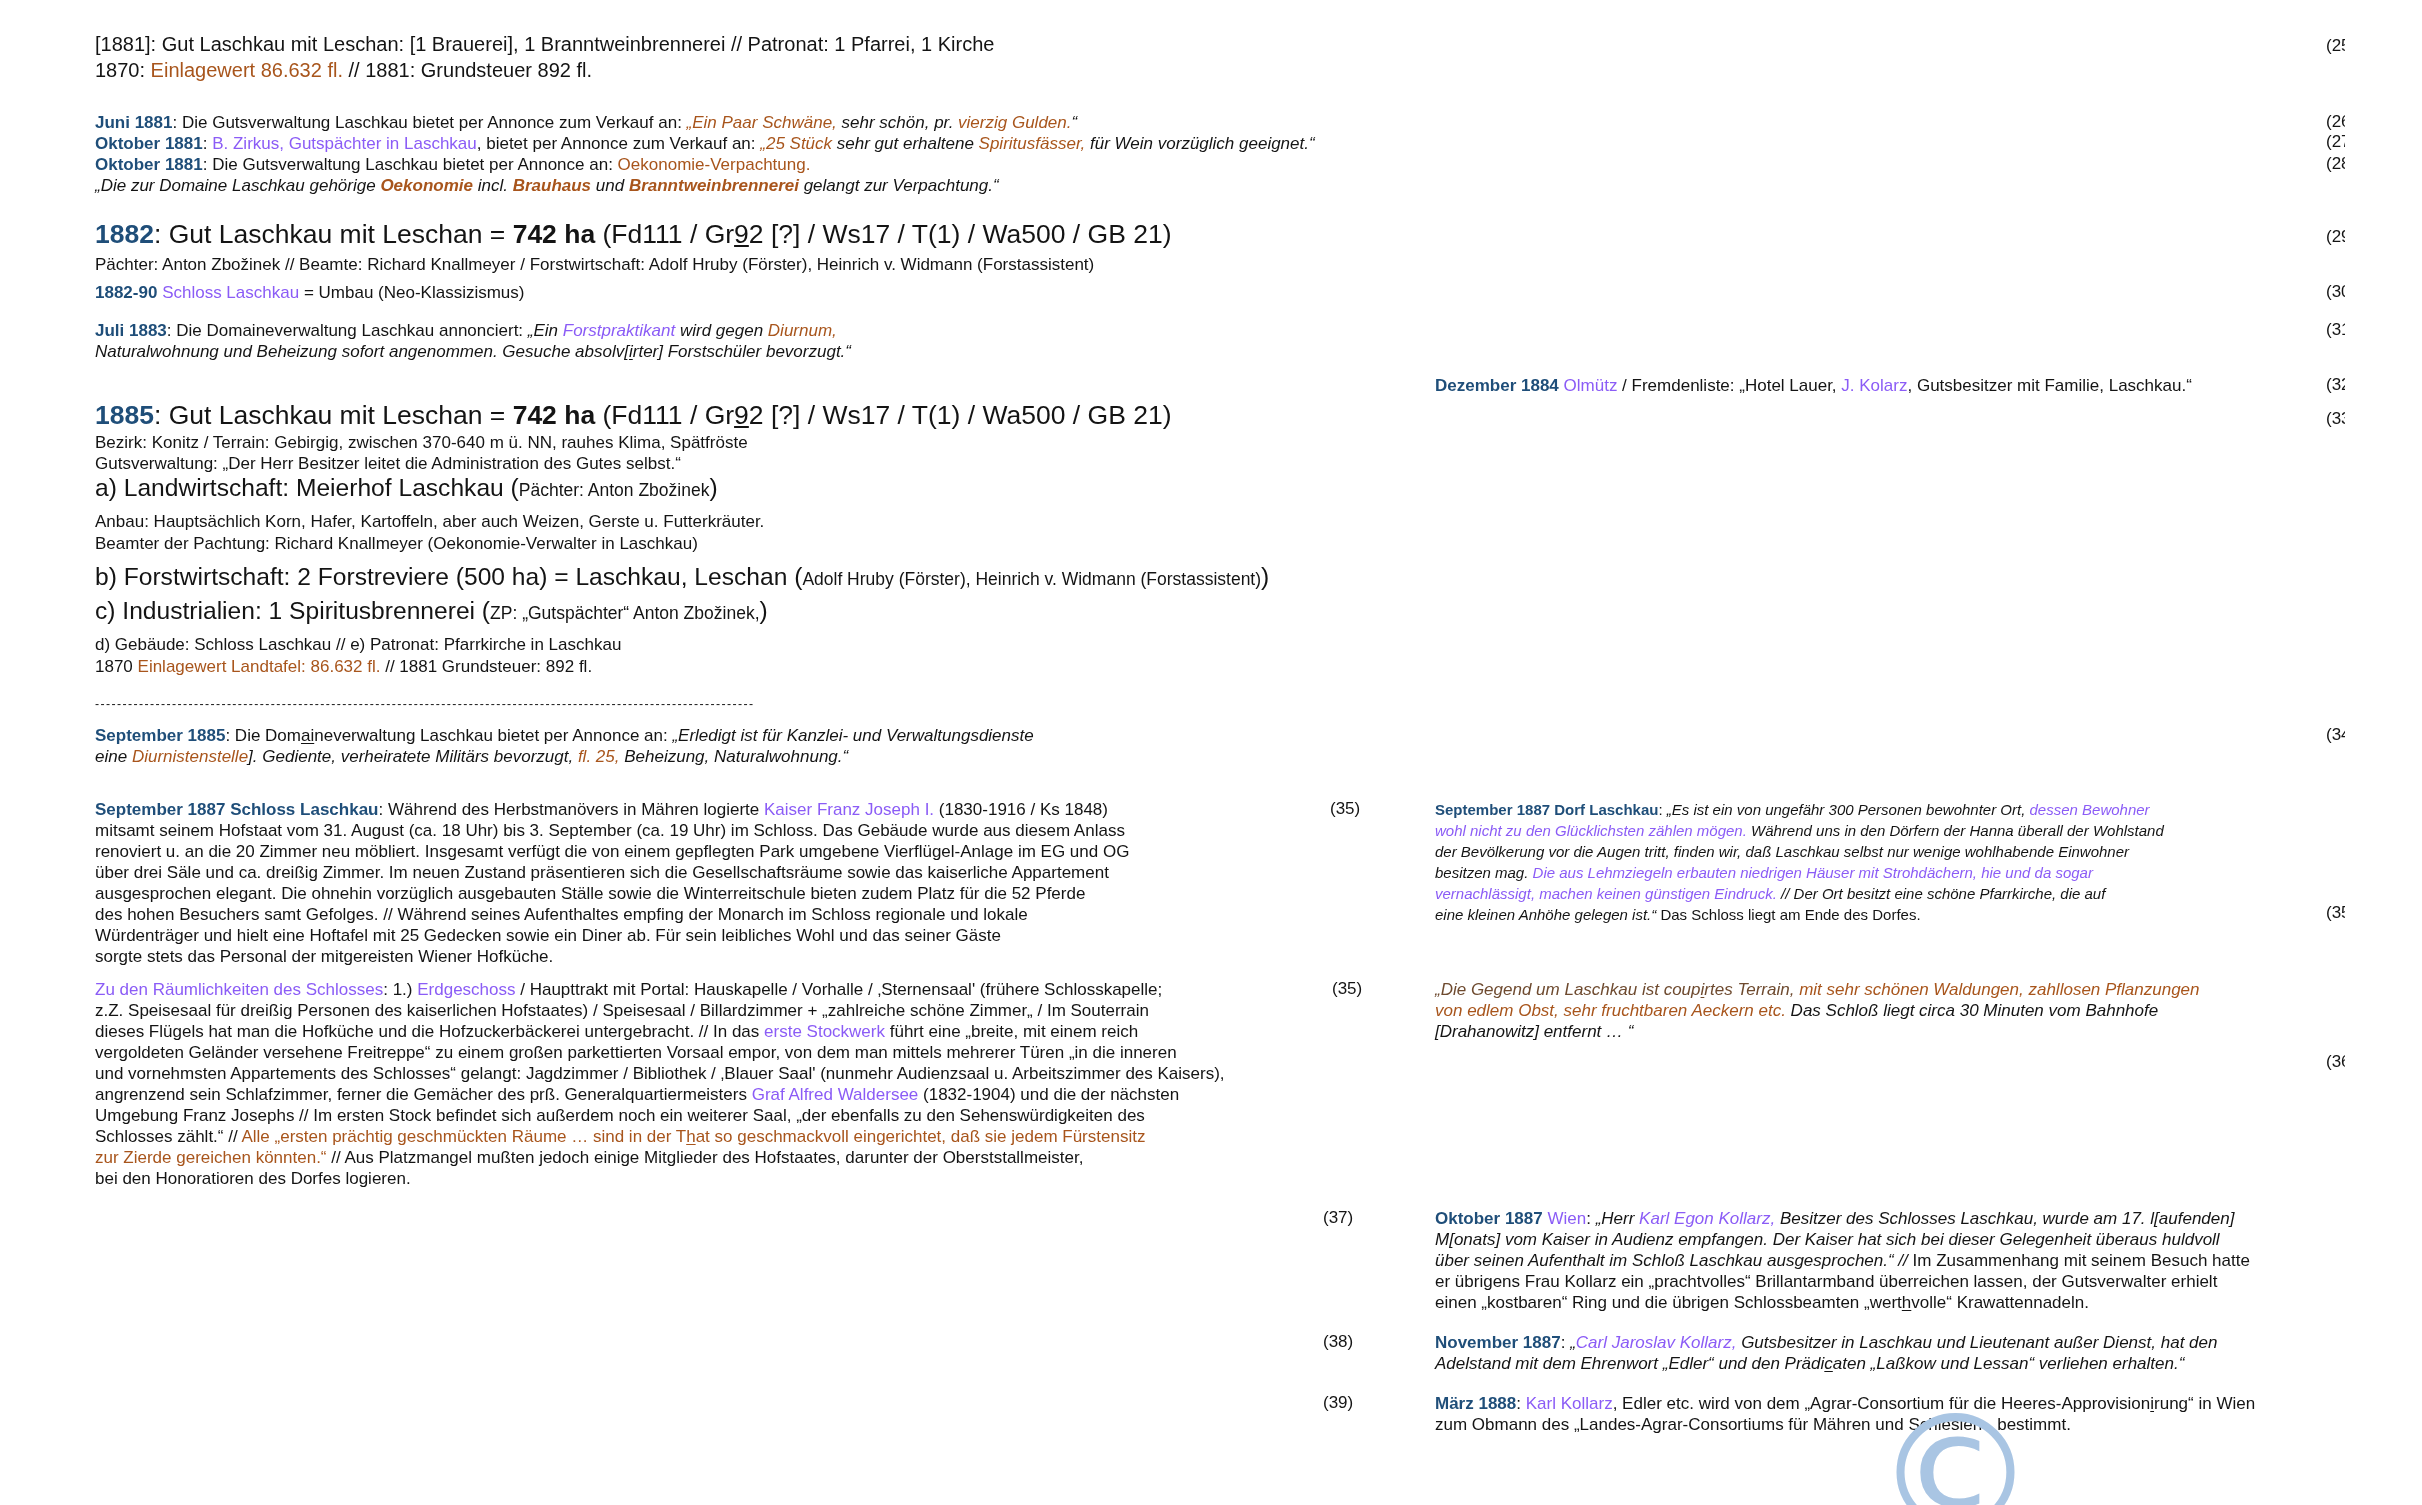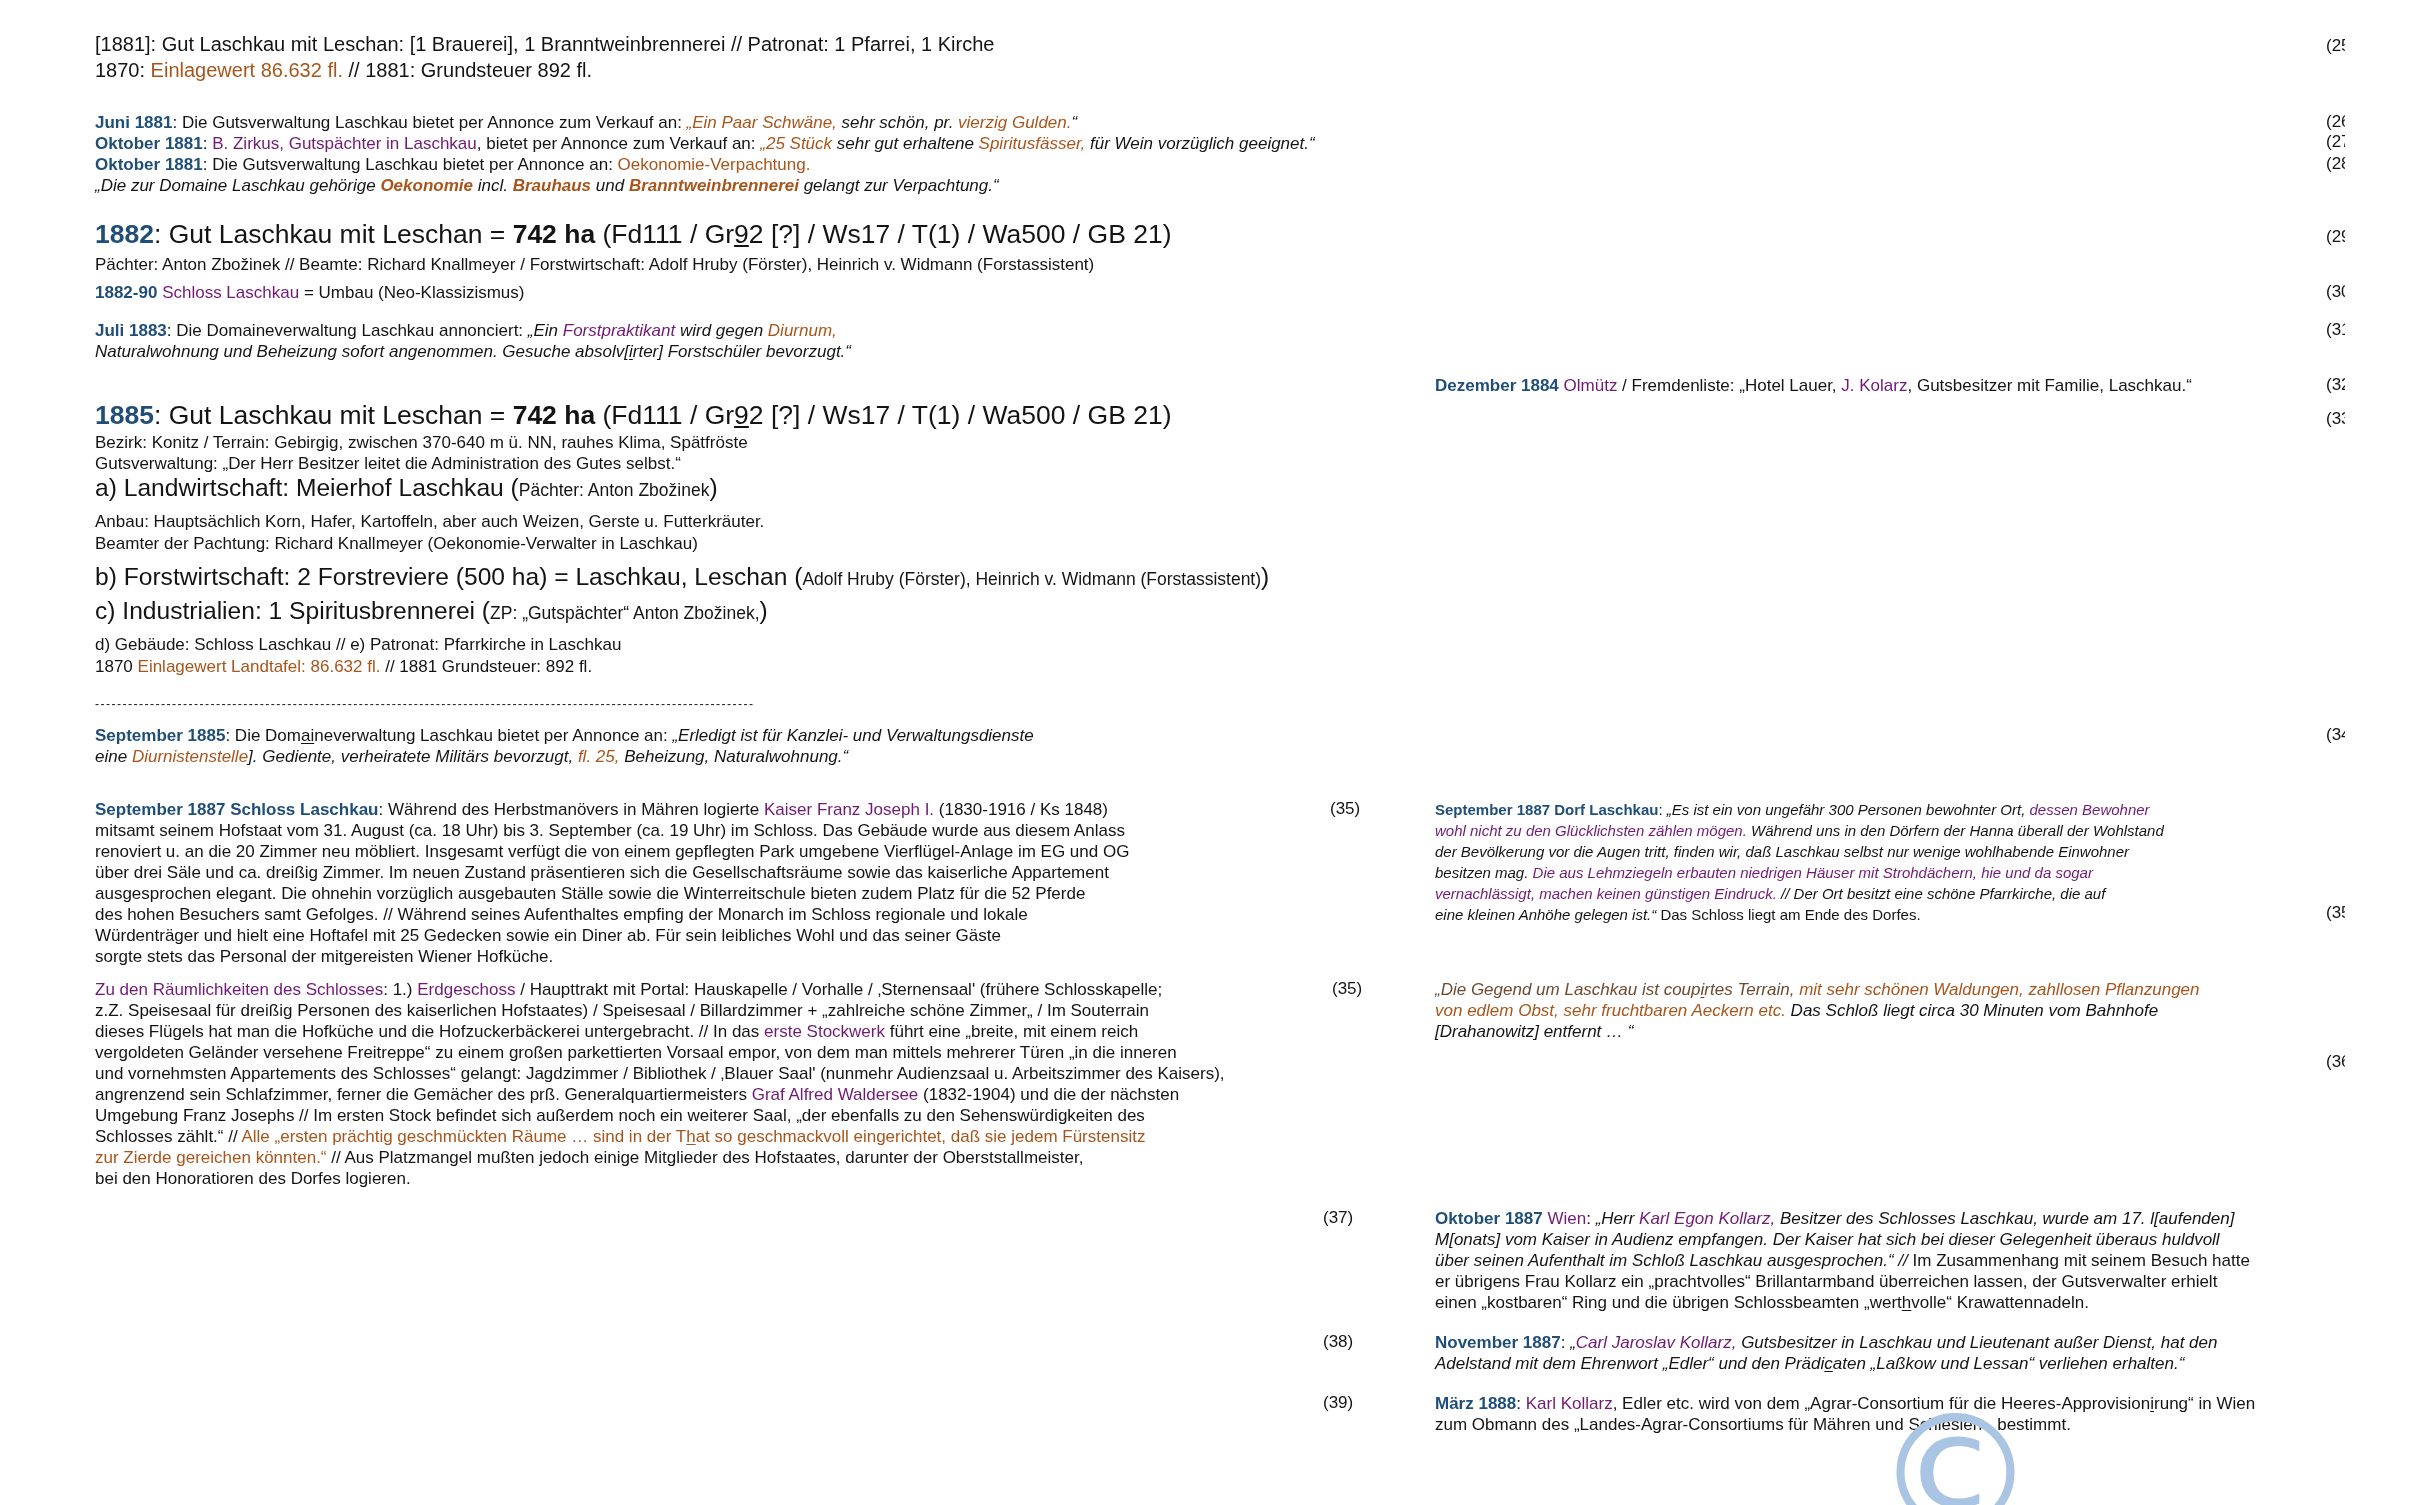--- a/index.html
+++ b/index.html
@@ -9,21 +9,21 @@
     height:1506px;
     overflow:hidden;
     background:#ffffff;
     font-family:"Liberation Sans","DejaVu Sans",sans-serif;
     color:#141414;
   }
   .blk { position:absolute; white-space:nowrap; }
   .ln  { display:block; }
   
   .d  { color:#1F4E79; font-weight:bold; }      
-  .n  { color:#701a75; }                         
+  .n  { color:#8b5cf6; }                         
   .o  { color:#A8551C; }                         
   .db { color:#6E4A2F; }                         
   .b  { font-weight:bold; }
   .i  { font-style:italic; }
   .u  { text-decoration:underline; text-underline-offset:1.9px; }
   .sm { font-size:17.5px; }                      
   .mnum { position:absolute; font-size:17px; color:#141414; white-space:nowrap; }
   .dash { font-size:12.3px; letter-spacing:1.4px; color:#141414; }
   .wm {
     position:absolute; left:1874px; top:1380px;

